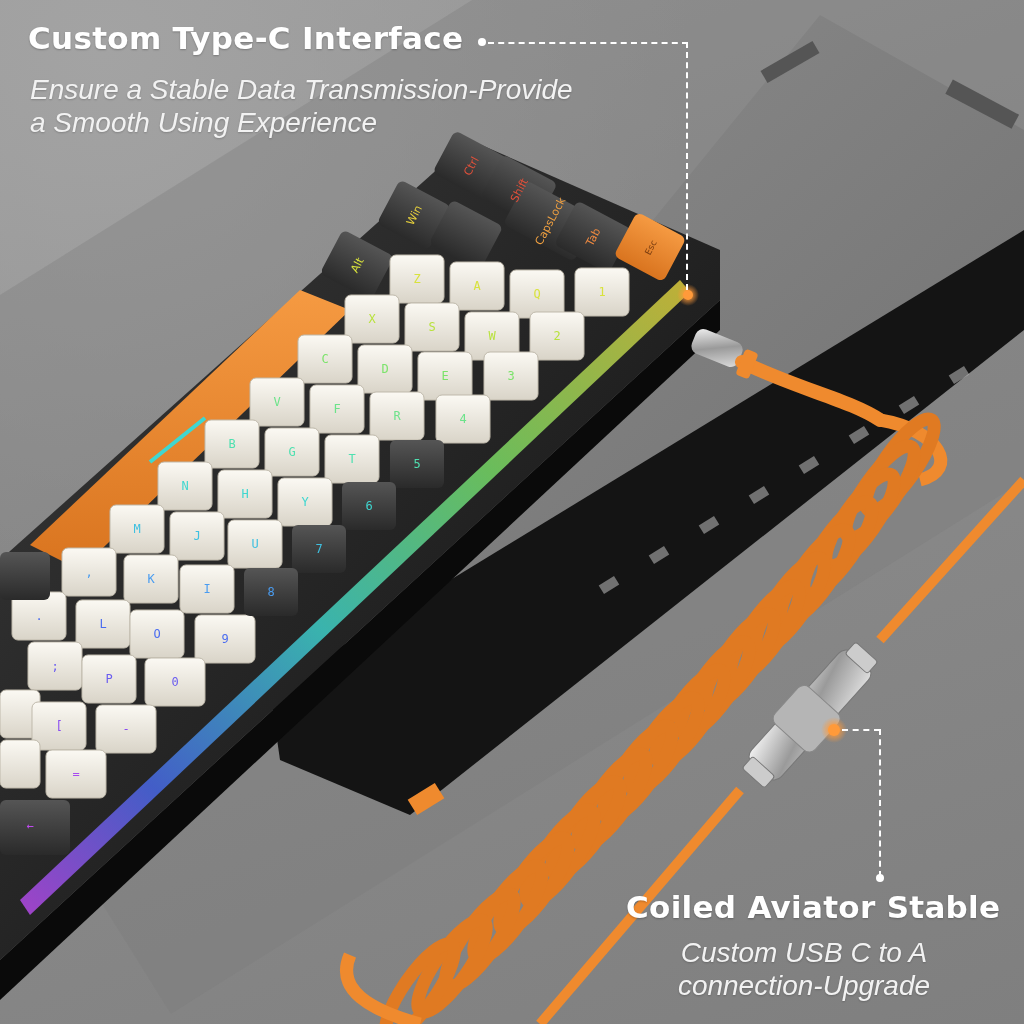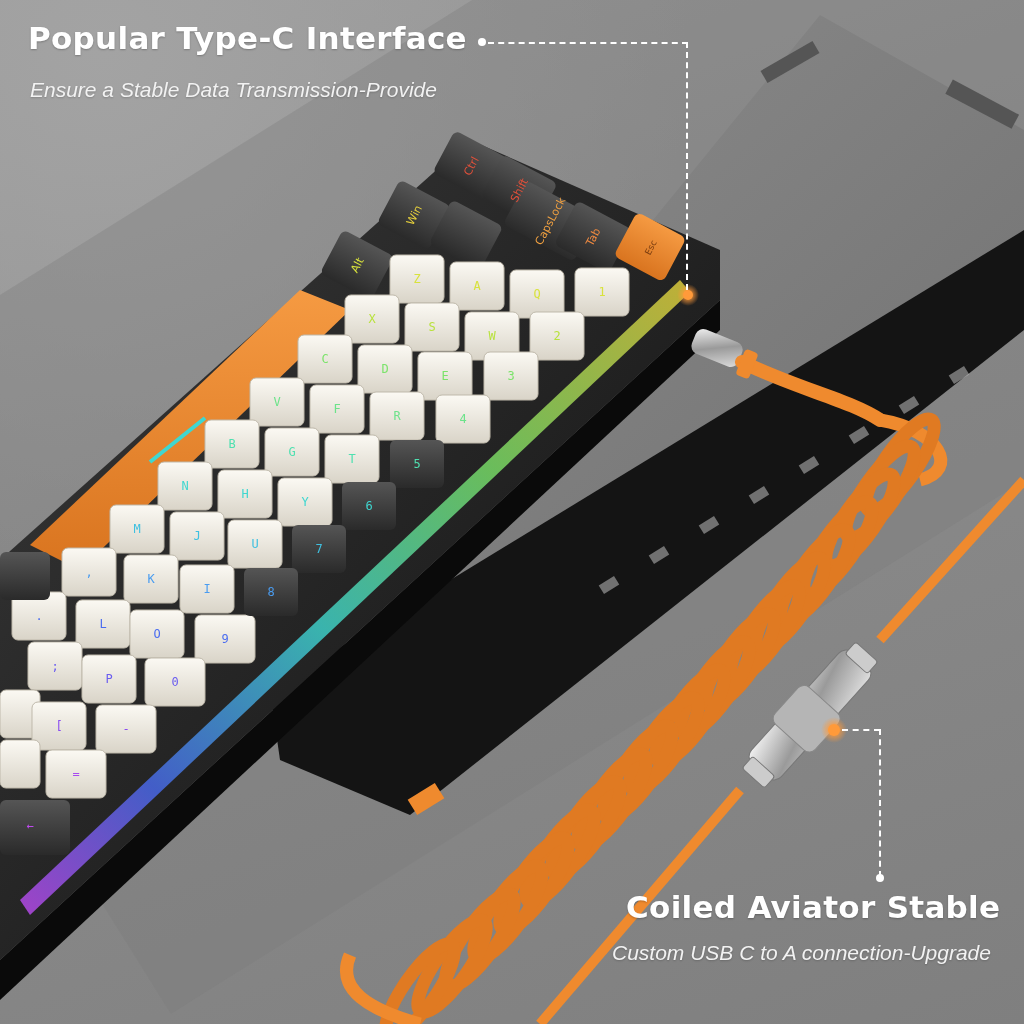--- a/index.html
+++ b/index.html
@@ -3,25 +3,25 @@
 <meta charset="utf-8">
 <style>
   html,body{margin:0;padding:0;}
   body{width:1024px;height:1024px;overflow:hidden;background:#8a8a8a;position:relative;font-family:"DejaVu Sans",sans-serif;}
   .bg{position:absolute;inset:0;background:
       radial-gradient(ellipse at 10% 5%, #a3a3a3 0%, rgba(0,0,0,0) 45%),
       linear-gradient(160deg,#9a9a9a 0%,#8c8c8c 40%,#7f7f7f 100%);}
   .band{position:absolute;left:-200px;top:420px;width:1500px;height:700px;background:#7a7a7a;opacity:.35;transform:rotate(-32deg);transform-origin:left top;}
   svg.scene{position:absolute;left:0;top:0;}
   .headline{position:absolute;color:#fff;font-weight:bold;font-family:"DejaVu Sans",sans-serif;letter-spacing:.3px;text-shadow:0 1px 2px rgba(0,0,0,.25);}
-  .sub{position:absolute;color:#f2f2f2;font-style:italic;font-family:"Liberation Sans",sans-serif;font-size:21px;line-height:33px;text-shadow:0 1px 2px rgba(0,0,0,.2);}
+  .sub{position:absolute;color:#f2f2f2;font-style:italic;font-family:"Liberation Sans",sans-serif;font-size:28px;line-height:33px;text-shadow:0 1px 2px rgba(0,0,0,.2);}
   #t1{left:28px;top:20px;font-size:31px;}
   #s1{left:30px;top:73px;}
   #t2{left:626px;top:889px;font-size:31px;}
-  #s2{left:612px;top:936px;text-align:left;width:384px;}
+  #s2{left:612px;top:936px;text-align:center;width:384px;}
   .dotline{position:absolute;border-color:#fff;border-style:dashed;border-width:0;}
   .anchor{position:absolute;width:8px;height:8px;border-radius:50%;background:#fff;}
 </style>
 </head>
 <body>
 
 <div class="bg"></div>
 <div class="band"></div>
 
 <svg class="scene" width="1024" height="1024" viewBox="0 0 1024 1024">
@@ -276,21 +276,22 @@
   <circle cx="834" cy="730" r="6" fill="#ff9a3a"></circle>
 </svg>
 
 <div class="anchor" style="left:478px;top:38px;"></div>
 <div class="dotline" style="left:488px;top:42px;width:200px;border-top-width:2px;"></div>
 <div class="dotline" style="left:686px;top:42px;height:248px;border-left-width:2px;"></div>
 <div class="dotline" style="left:842px;top:729px;width:38px;border-top-width:2px;"></div>
 <div class="dotline" style="left:879px;top:729px;height:148px;border-left-width:2px;"></div>
 <div class="anchor" style="left:876px;top:874px;"></div>
 
-<div class="headline" id="t1">Popular Type-C Interface</div>
+<div class="headline" id="t1">Custom Type-C Interface</div>
 <div class="sub" id="s1">
   <div>Ensure a Stable Data Transmission-Provide</div>
+  <div>a Smooth Using Experience</div>
 </div>
 
 <div class="headline" id="t2">Coiled Aviator Stable</div>
 <div class="sub" id="s2">
   <div>Custom USB C to A connection-Upgrade</div>
 </div>
 
 </body></html>

